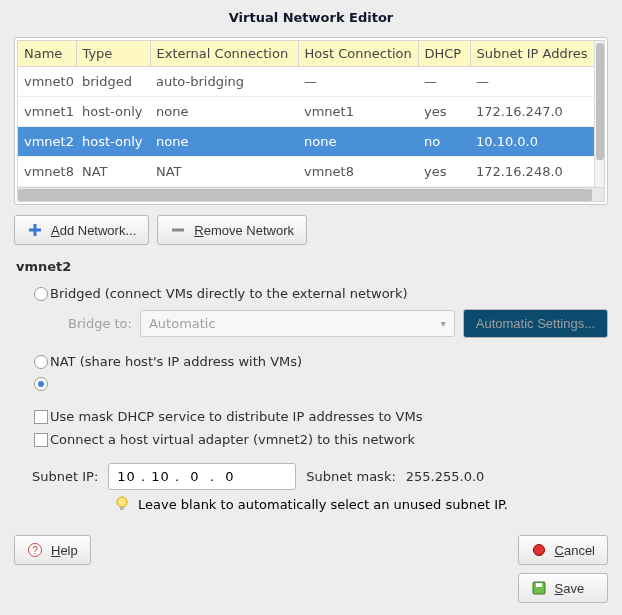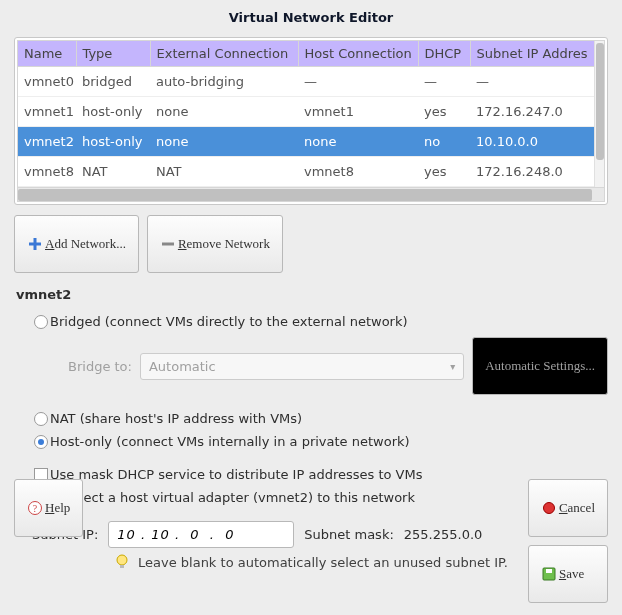--- a/index.html
+++ b/index.html
@@ -33,21 +33,21 @@
 }
 .table-scroll {
   background: #fff;
 }
 table {
   width: 100%;
   border-collapse: collapse;
   table-layout: fixed;
 }
 thead th {
-  background: #c4b5fd;
+  background: #fef9c3;
   border-right: 1px solid #d6d6d6;
   border-bottom: 1px solid #d6d6d6;
   font-weight: normal;
   color: #444;
   text-align: left;
   padding: 5px 6px;
   white-space: nowrap;
   overflow: hidden;
 }
 thead th:last-child { border-right: none; }
@@ -92,29 +92,28 @@
   border-radius: 3px;
 }
 .btnrow {
   margin-top: 10px;
   display: flex;
   gap: 8px;
 }
 .btn {
   display: inline-flex;
   align-items: center;
-  gap: 2px;
+  gap: 8px;
   background: linear-gradient(#fdfdfd,#e9e9e9);
   border: 1px solid #b8b8b8;
   border-radius: 3px;
-  padding: 20px 12px;
+  padding: 6px 12px;
   color: #333;
   cursor: pointer;
   font-size: 13px;
-  font-family: Liberation Serif, serif;
 }
 .btn .u { text-decoration: underline; }
 .icon { display: inline-block; width: 16px; height: 16px; }
 .section-label {
   font-weight: bold;
   margin: 14px 0 8px 2px;
 }
 .opt-group { margin-left: 20px; }
 .opt-row {
   display: flex;
@@ -158,46 +157,45 @@
   border-radius: 3px;
   display: flex;
   justify-content: space-between;
   align-items: center;
   color: #777;
   gap: 24px;
 }
 .select .chev { font-size: 10px; color: #999; }
 .btn.disabled {
   color: #aaa;
-  background: #000000;
+  background: #0c4a6e;
 }
 .ip-row {
   display: flex;
   align-items: center;
   gap: 10px;
   margin: 12px 0 6px 18px;
   flex-wrap: wrap;
 }
 .ip-input {
   border: 1px solid #b8b8b8;
   background: #fff;
   padding: 5px 8px;
   border-radius: 3px;
   font-family: inherit;
   font-size: 13px;
   min-width: 130px;
   letter-spacing: 1px;
-  font-style: italic;
 }
 .hint-row {
   display: flex;
   align-items: center;
   gap: 8px;
   margin: 6px 0 0 100px;
-  color: #404040;
+  color: #000000;
 }
 .bulb {
   width: 16px; height: 16px;
   display: inline-block;
 }
 .footer {
   position: absolute;
   left: 14px; right: 14px; bottom: 12px;
   display: flex;
   justify-content: space-between;
@@ -320,21 +318,20 @@
       <button class="btn disabled">Automatic Settings...</button>
     </div>
 
     <div class="opt-row">
       <span class="radio"></span>
       <span><span class="u">N</span><span>AT (share host's IP address with VMs)</span></span>
     </div>
 
     <div class="opt-row">
       <span class="radio checked"></span>
-      <span><span>Host-o</span><span class="u">n</span><span>ly (connect VMs internally in a private network)</span></span>
     </div>
 
     <div style="height:10px"></div>
 
     <div class="opt-row">
       <span class="check"></span>
       <span><span>Use mask </span><span class="u">D</span><span>HCP service to distribute IP addresses to VMs</span></span>
     </div>
 
     <div class="opt-row">

